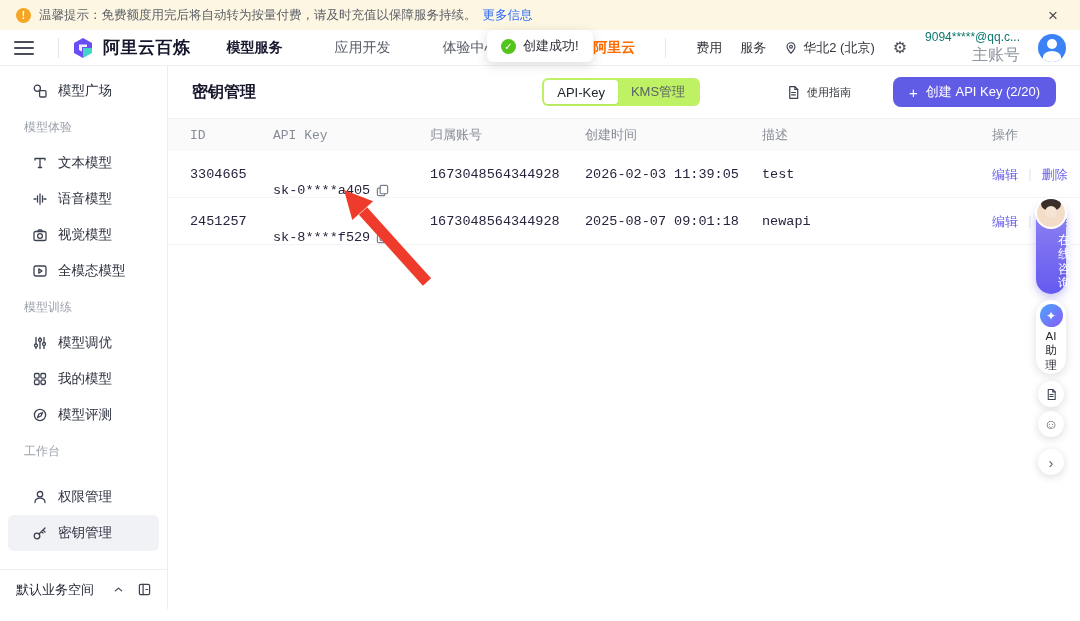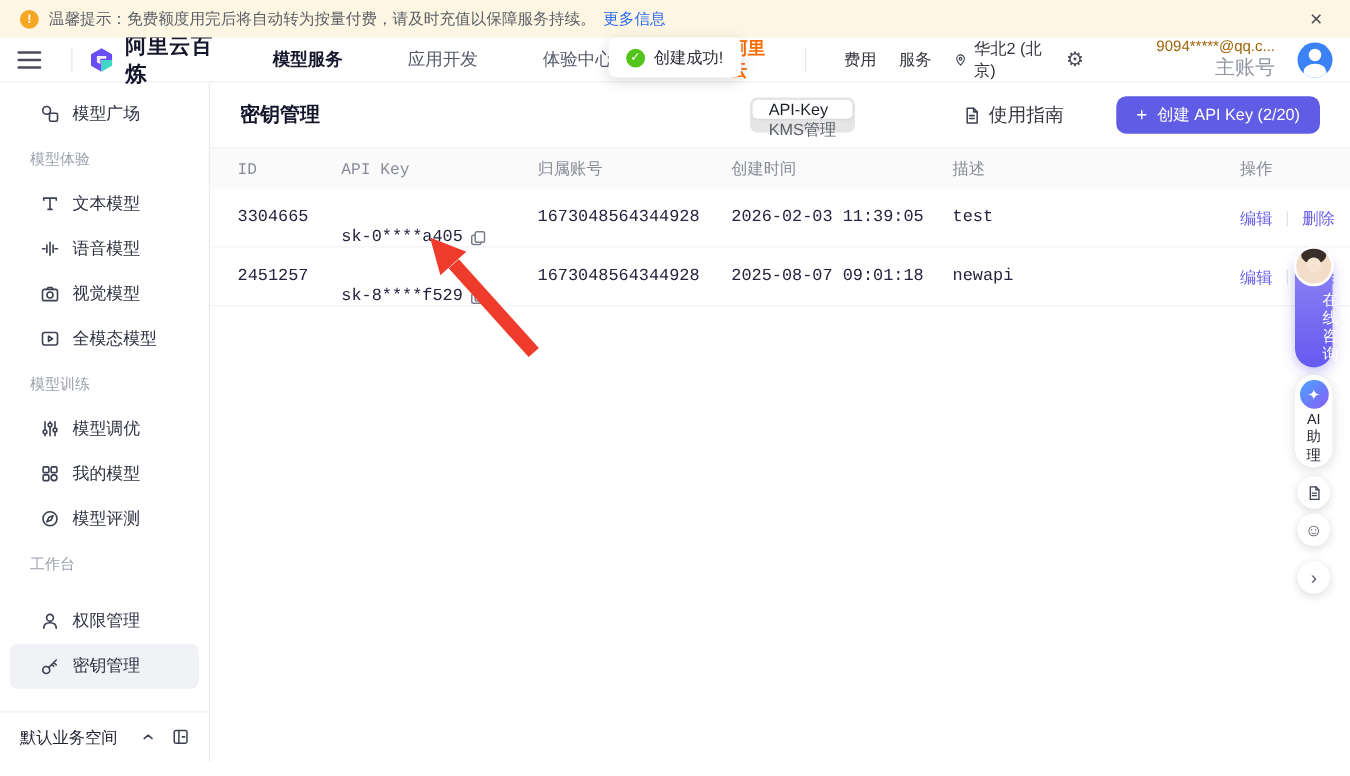--- a/index.html
+++ b/index.html
@@ -22,21 +22,21 @@
   .navmenu { display:flex; align-items:center; margin-left:36px; gap:52px; font-size:14px; color:#555b66;}
   .navmenu .item { cursor:pointer; white-space:nowrap;}
   .navmenu .item.active { color:#17182e; font-weight:bold;}
   .nav-right { margin-left:auto; display:flex; align-items:center; gap:18px; font-size:13px; color:#33363d;}
   .aliyun { color:#ff6a00; font-weight:bold; font-size:14px; display:flex; align-items:center; gap:3px; cursor:pointer;}
   .aliyun .mark { font-weight:bold; letter-spacing:-1px;}
   .nav-link { cursor:pointer; white-space:nowrap;}
   .region { display:flex; align-items:center; gap:5px; cursor:pointer;}
   .gear { font-size:16px; color:#4a4d55; cursor:pointer;}
   .account { text-align:right; line-height:1.25; cursor:pointer;}
-  .account .mail { font-size:12px; color:#a16207;margin-left:40px;}
+  .account .mail { font-size:12px; color:#0f766e;}
   .account .type { font-size:16px; color:#9096a0;}
   .avatar { width:28px; height:28px; border-radius:50%; background:#3b82f6; position:relative; overflow:hidden; cursor:pointer; flex:0 0 auto;}
   .avatar::before { content:""; position:absolute; width:10px; height:10px; border-radius:50%; background:#fff; left:9px; top:5px;}
   .avatar::after { content:""; position:absolute; width:18px; height:12px; border-radius:50% 50% 0 0; background:#fff; left:5px; top:17px;}
 
   
   .toast { position:absolute; left:487px; top:30px; height:32px; background:#fff; border-radius:6px; box-shadow:0 3px 12px rgba(0,0,0,.14); display:flex; align-items:center; padding:0 14px; gap:7px; font-size:13px; color:#2b2b35; z-index:30;}
   .toast .ok { width:15px; height:15px; border-radius:50%; background:#52c41a; color:#fff; font-size:10px; display:flex; align-items:center; justify-content:center;}
 
   
@@ -48,24 +48,24 @@
   .s-label { height:36px; display:flex; align-items:center; padding-left:24px; font-size:12px; color:#9ca1ab;}
   .gap-top { margin-top:10px;}
   .ws-bar { position:absolute; left:0; right:0; bottom:0; height:40px; border-top:1px solid #efeff3; display:flex; align-items:center; padding:0 16px; font-size:13px; color:#1f2130;}
   .ws-bar .caret { margin-left:auto; color:#555; cursor:pointer; display:flex;}
   .ws-bar .panel { margin-left:14px; cursor:pointer; display:flex;}
 
   
   .main { flex:1; position:relative; background:#fff;}
   .page-head { height:53px; display:flex; align-items:center; padding:0 24px; border-bottom:1px solid #f0f0f2;}
   .page-title { font-size:16px; font-weight:bold; color:#15162b;}
-  .tabs { margin-left:auto; background:#e5e5e5; border-radius:6px; padding:2px; display:flex; height:28px;flex-direction:column;}
+  .tabs { margin-left:auto; background:#bef264; border-radius:6px; padding:2px; display:flex; height:28px;}
   .tab { padding:0 13px; display:flex; align-items:center; font-size:13px; color:#5b6168; border-radius:4px; cursor:pointer; white-space:nowrap;}
   .tab.active { background:#fff; color:#1d2129; box-shadow:0 1px 2px rgba(0,0,0,.06);}
-  .guide { display:flex; align-items:center; gap:6px; font-size:15px; color:#33363d; margin-left:86px; cursor:pointer;text-align:center;}
+  .guide { display:flex; align-items:center; gap:6px; font-size:11px; color:#33363d; margin-left:86px; cursor:pointer;text-align:center;}
   .create-btn { margin-left:42px; height:30px; background:#615ce6; color:#fff; border:none; border-radius:8px; font-size:13px; padding:0 16px; display:flex; align-items:center; gap:8px; cursor:pointer; font-family:inherit;}
   .create-btn .plus { font-size:15px;}
 
   .t-head, .t-row { display:grid; grid-template-columns:83px 157px 155px 177px 230px 1fr; padding-left:22px; align-items:center;font-family:Liberation Mono, monospace;}
   .t-head { height:32px; background:#fafafb; font-size:13px; color:#878c96;}
   .t-row { height:47px; border-bottom:1px solid #f3f4f6; font-size:13.5px; color:#26243e;}
   .keycell { display:flex; align-items:center; gap:6px;margin-top:32px;}
   .copy { cursor:pointer; display:flex;}
   .actions { display:flex; align-items:center; gap:8px; font-size:13px;}
   .actions a { color:#6a60e8; text-decoration:none; cursor:pointer;}

